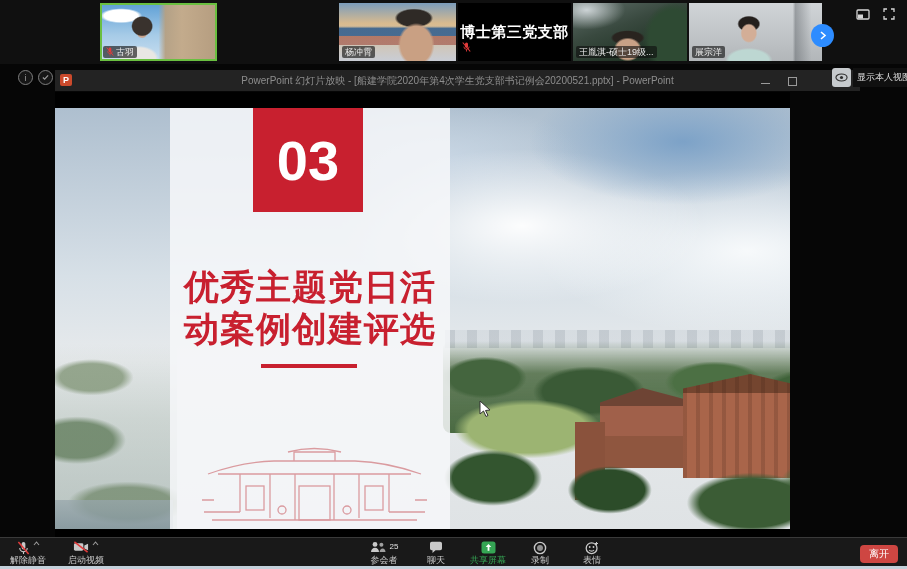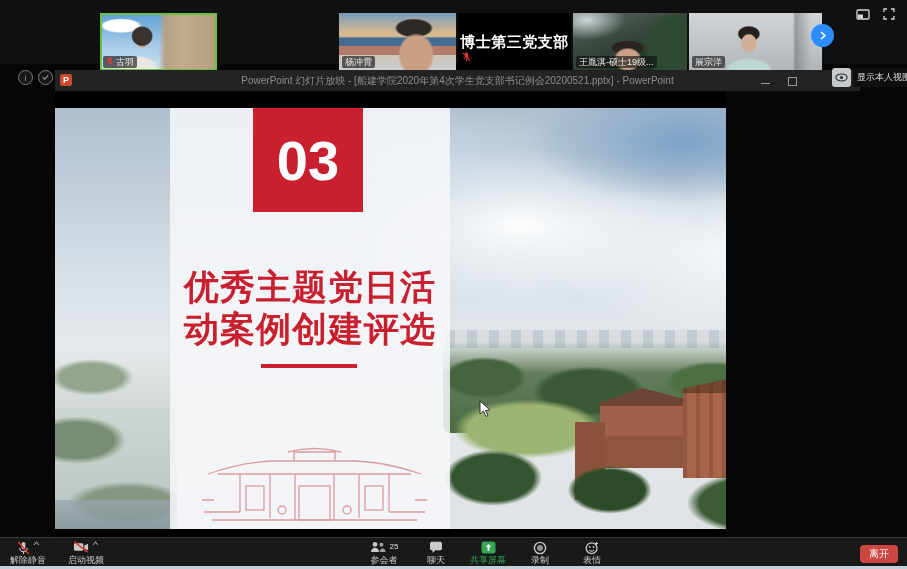--- a/index.html
+++ b/index.html
@@ -1,21 +1,21 @@
 <!DOCTYPE html>
 <html><head>
 <meta charset="utf-8">
 <style>
   html,body{margin:0;padding:0;background:#000;}
   #app{position:relative;width:907px;height:569px;background:#060606;overflow:hidden;
        font-family:"Liberation Sans","DejaVu Sans",sans-serif;}
 
   
   .strip{position:absolute;left:0;top:0;width:907px;height:64px;background:#101010;}
-  .tile{position:absolute;top:3px;height:58px;overflow:hidden;background:#1c1c1c;margin-top:10px;}
+  .tile{position:absolute;top:3px;height:58px;overflow:hidden;background:#1c1c1c;}
   .tile.active{outline:2px solid #6abf40;outline-offset:-2px;}
   .badge{position:absolute;left:3px;bottom:3px;display:flex;align-items:flex-start;gap:2px;
          background:rgba(15,15,15,.62);color:#ececec;font-size:9px;line-height:12px;
          padding:0 3px;border-radius:2px;white-space:nowrap;}
   .tile-dark{background:#000;display:flex;align-items:center;justify-content:center;}
   .tile-dark .room-name{color:#fff;font-size:15px;font-weight:700;letter-spacing:.5px;}
   .mic-bare{position:absolute;left:4px;bottom:4px;}
 
   .bg-t1{background:
     radial-gradient(ellipse 16px 15px at 36% 40%, #39322d 60%, transparent 68%),
@@ -66,21 +66,21 @@
   .circ-ico{width:13px;height:13px;border:1px solid #7e7e7e;border-radius:50%;color:#9c9c9c;
             font-size:9px;display:flex;align-items:center;justify-content:center;background:#161616;}
 
   .selfview{position:absolute;left:832px;top:68px;display:flex;height:19px;align-items:center;}
   .eye-box{width:19px;height:19px;background:#c6cacd;border-radius:3px;
            display:flex;align-items:center;justify-content:center;}
   .sv-label{background:#101010;color:#dedede;font-size:9px;line-height:19px;
             padding:0 4px;margin-left:2px;white-space:nowrap;}
 
   
-  .share-area{position:absolute;left:55px;top:92px;width:671px;height:445px;background:#000;overflow:hidden;}
+  .share-area{position:absolute;left:55px;top:92px;width:735px;height:445px;background:#000;overflow:hidden;}
   .slide{position:absolute;left:0;top:16px;width:805px;height:421px;overflow:hidden;background:#dfe5e9;}
   .photo{position:absolute;inset:0;background:
     radial-gradient(ellipse 220px 90px at 78% 8%, rgba(118,158,198,.9), transparent 70%),
     radial-gradient(ellipse 260px 110px at 58% 28%, rgba(255,255,255,.95), transparent 70%),
     radial-gradient(ellipse 300px 120px at 86% 34%, rgba(250,252,253,.92), transparent 70%),
     radial-gradient(ellipse 200px 80px at 48% 12%, rgba(202,216,230,.85), transparent 70%),
     linear-gradient(180deg,#aebfcf 0%,#d7e0e7 40%,#e7eaec 60%,#dfe3e5 100%);}
   .city{position:absolute;left:390px;top:222px;right:0;height:18px;opacity:.55;
         background:repeating-linear-gradient(90deg, rgba(148,158,168,.7) 0 10px, rgba(192,200,207,.6) 10px 22px);}
   .trees{position:absolute;left:388px;top:233px;right:0;height:92px;border-radius:8px;background:

